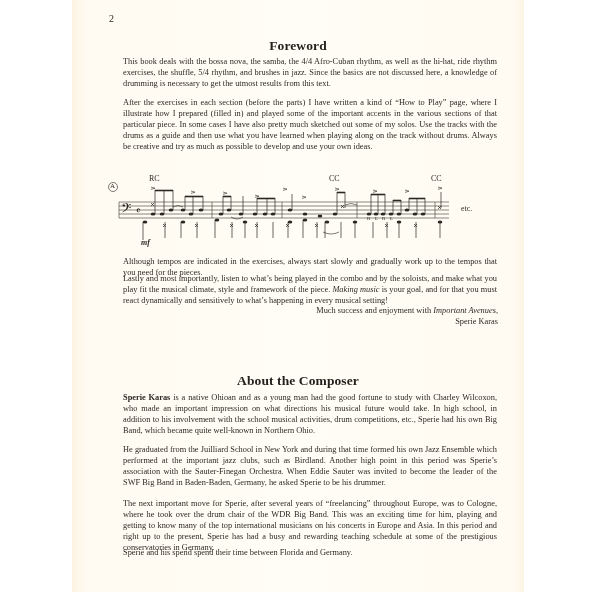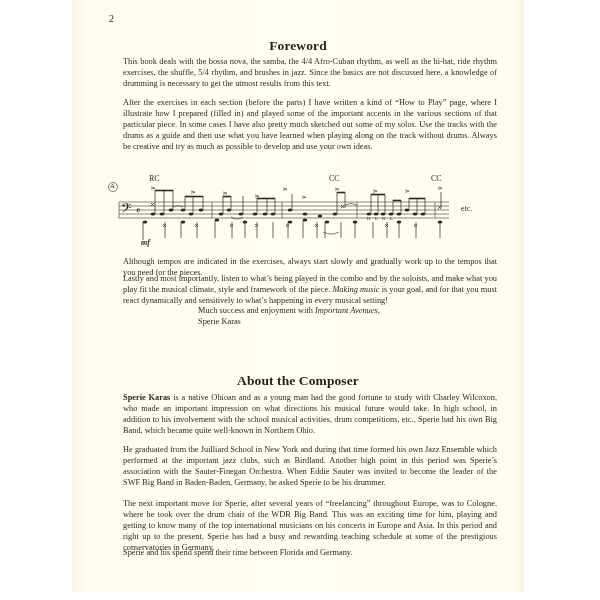--- a/index.html
+++ b/index.html
@@ -17,21 +17,21 @@
       font-weight:bold; font-size:13.5px; letter-spacing:0.1px; color:#221f1c;
     }
     .para {
       position:absolute; left:51px; width:374px;
       font-size:8.35px; line-height:11.1px; text-align:justify; color:#2d2925;
       hyphens:auto;
     }
     .para em { font-style:italic; }
     .para b { font-weight:bold; }
     .sig {
-      position:absolute; right:26px; width:300px; text-align:left;
+      position:absolute; right:26px; width:300px; text-align:right;
       font-size:8.35px; line-height:11.1px; color:#2d2925;
     }
     .music { position:absolute; left:33px; top:176px; width:390px; height:68px; }
     .music svg { width:100%; height:100%; overflow:visible; }
     .mlabel { position:absolute; font-size:8px; color:#2d2925; }
   </style>
 </head>
 <body>
 
 <div class="page">

